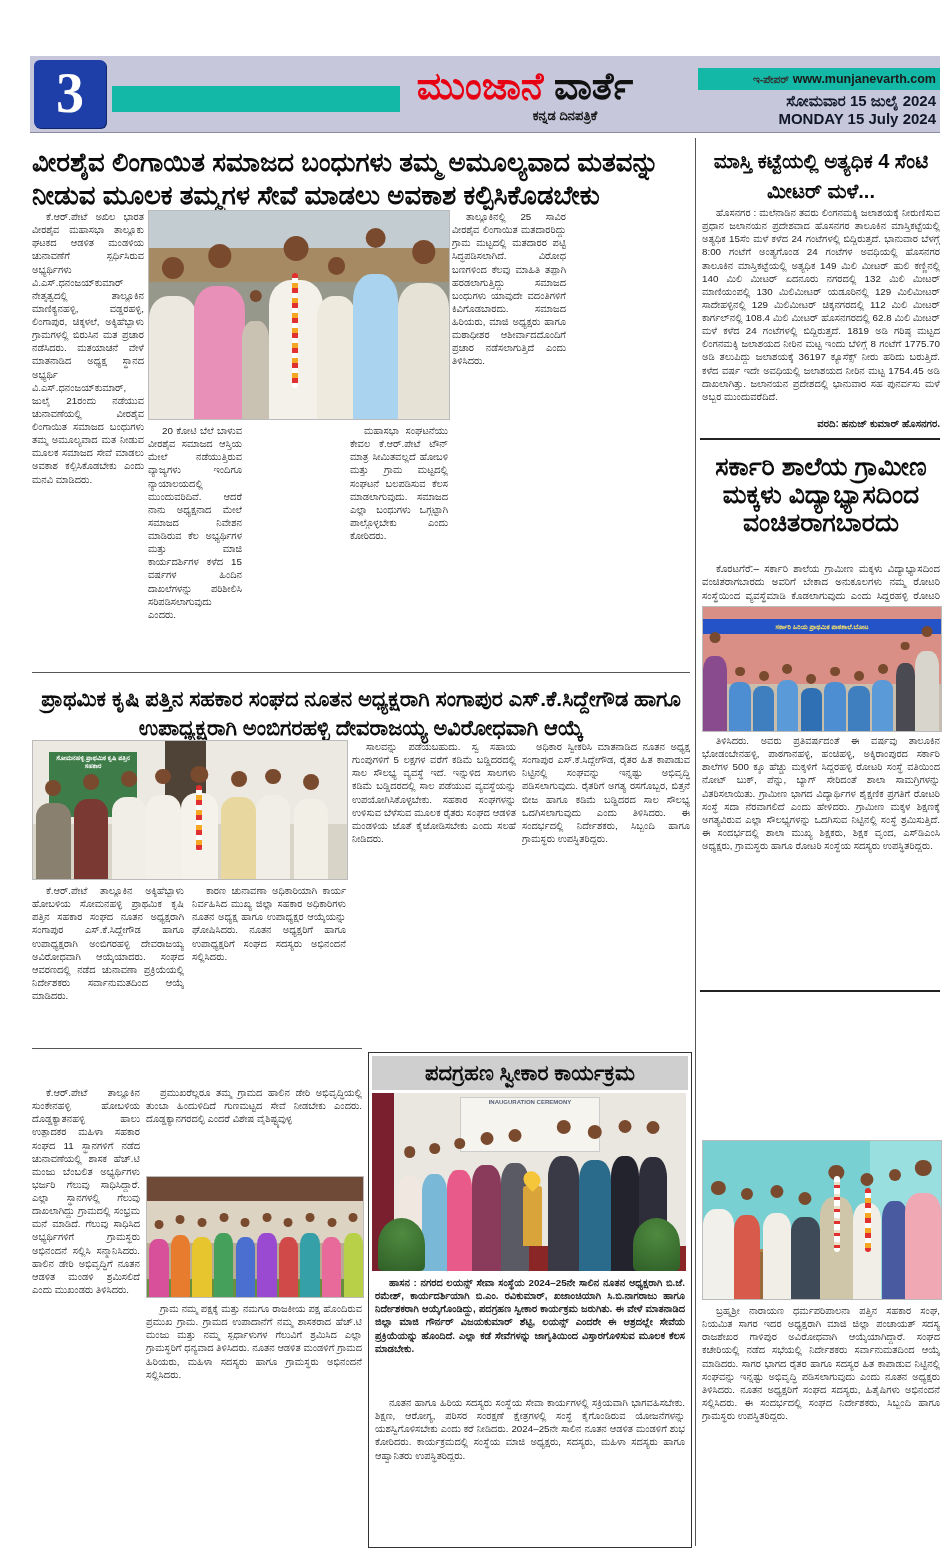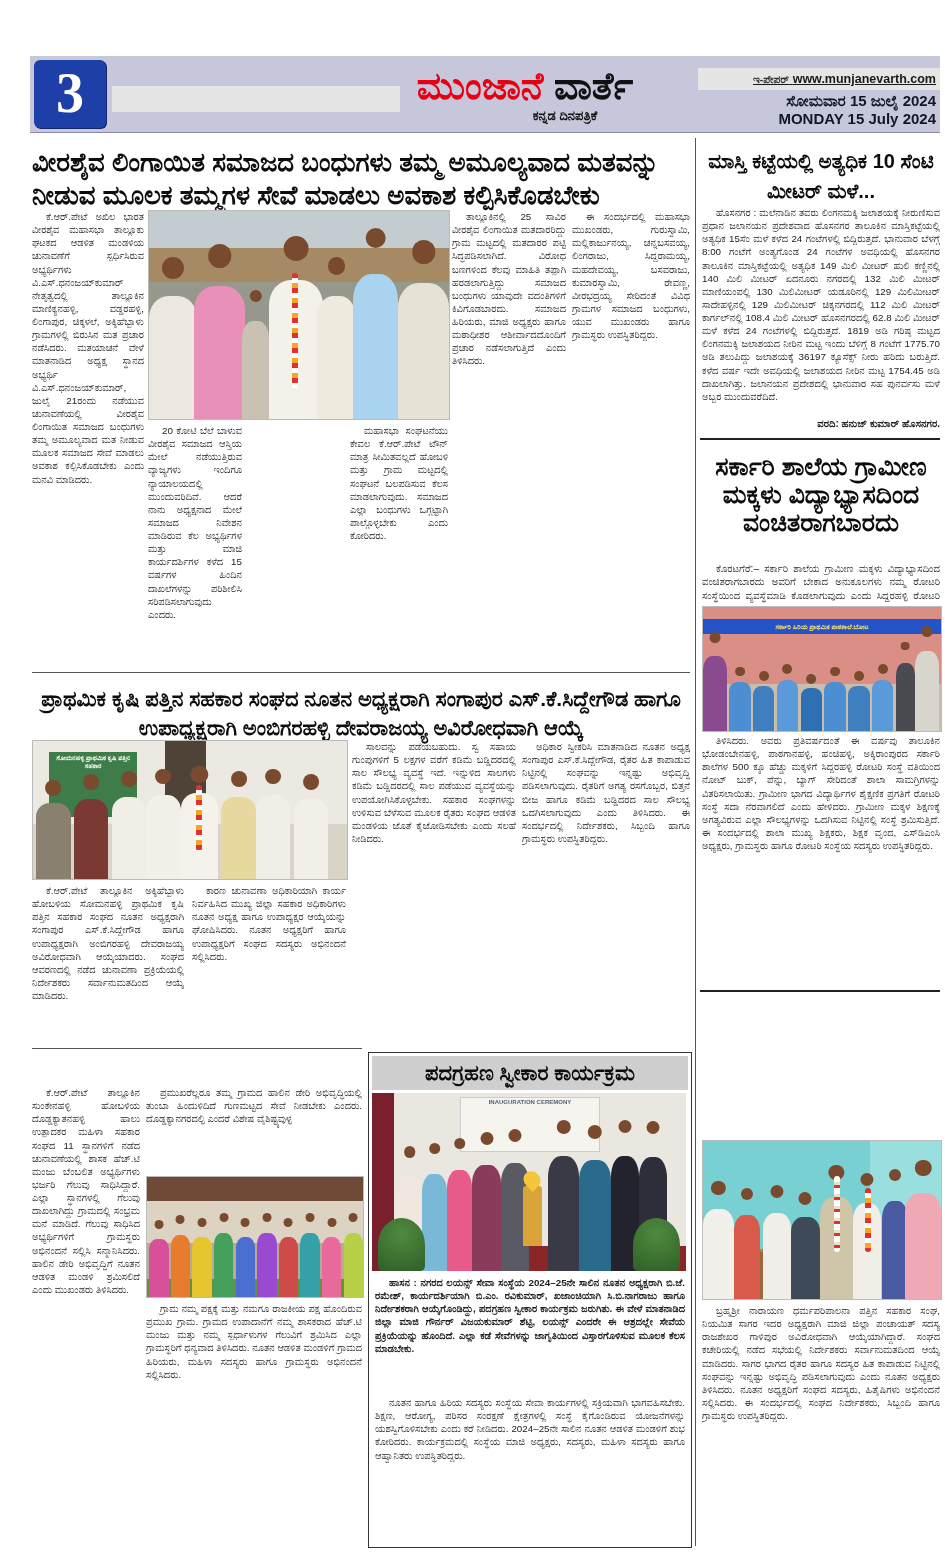--- a/index.html
+++ b/index.html
@@ -4,21 +4,21 @@
 <style>
   html,body{margin:0;padding:0;background:#ffffff;}
   .page{position:relative;width:945px;height:1557px;background:#fff;overflow:hidden;
         font-family:"Liberation Sans","DejaVu Sans",sans-serif;color:#1a1a1a;}
   .abs{position:absolute;}
   
   .band{background:#c7c7dc;border-bottom:1px solid #8a8aa0;}
   .pagenum{background:#1e3ea8;color:#fff;font-family:"Liberation Serif","DejaVu Serif",serif;
            font-weight:bold;font-size:56px;text-align:center;line-height:66px;border-radius:6px;
            box-shadow:1px 1px 0 #10246b;}
-  .whitestrip{background:#e5e5e5;text-decoration:underline;}
+  .whitestrip{background:#14b8a6;}
   .masthead{font-weight:800;font-size:38px;line-height:40px;white-space:nowrap;text-align:center;}
   .masthead .red{color:#e60012;}
   .masthead .blk{color:#111;}
   .mast-sub{font-weight:bold;font-size:13px;text-align:center;color:#111;}
   .epaper{font-size:12.5px;font-weight:bold;text-align:right;line-height:22px;white-space:nowrap;}
   .epaper .lbl{font-size:10.5px;color:#333;}
   .dateline{font-weight:bold;font-size:15px;text-align:right;color:#101826;white-space:nowrap;}
   
   .vr{border-left:1px solid #555;}
   .hrule{border-top:2px solid #222;}
@@ -112,21 +112,20 @@
         <i></i>
         <u style="--c:#e6e2d6;"></u>
       </span>
     <span class="garl" style="left:47.5%;top:30%;height:55%;"></span>
   </div>
 
   <div class="abs bodytxt" style="left:32px;top:210px;width:112px;height:458px;">ಕೆ.ಆರ್.ಪೇಟೆ ಅಖಿಲ ಭಾರತ ವೀರಶೈವ ಮಹಾಸಭಾ ತಾಲ್ಲೂಕು ಘಟಕದ ಆಡಳಿತ ಮಂಡಳಿಯ ಚುನಾವಣೆಗೆ ಸ್ಪರ್ಧಿಸಿರುವ ಅಭ್ಯರ್ಥಿಗಳು ವಿ.ಎಸ್.ಧನಂಜಯ್‌ಕುಮಾರ್ ನೇತೃತ್ವದಲ್ಲಿ ತಾಲ್ಲೂಕಿನ ಮಾಣಿಕ್ಯನಹಳ್ಳಿ, ವಡ್ಡರಹಳ್ಳಿ, ಲಿಂಗಾಪುರ, ಚಿಕ್ಕಳಲೆ, ಅಕ್ಕಿಹೆಬ್ಬಾಳು ಗ್ರಾಮಗಳಲ್ಲಿ ಬಿರುಸಿನ ಮತ ಪ್ರಚಾರ ನಡೆಸಿದರು. ಮತಯಾಚನೆ ವೇಳೆ ಮಾತನಾಡಿದ ಅಧ್ಯಕ್ಷ ಸ್ಥಾನದ ಅಭ್ಯರ್ಥಿ ವಿ.ಎಸ್.ಧನಂಜಯ್‌ಕುಮಾರ್, ಜುಲೈ 21ರಂದು ನಡೆಯುವ ಚುನಾವಣೆಯಲ್ಲಿ ವೀರಶೈವ ಲಿಂಗಾಯಿತ ಸಮಾಜದ ಬಂಧುಗಳು ತಮ್ಮ ಅಮೂಲ್ಯವಾದ ಮತ ನೀಡುವ ಮೂಲಕ ಸಮಾಜದ ಸೇವೆ ಮಾಡಲು ಅವಕಾಶ ಕಲ್ಪಿಸಿಕೊಡಬೇಕು ಎಂದು ಮನವಿ ಮಾಡಿದರು.</div>
   <div class="abs bodytxt" style="left:148px;top:424px;width:94px;height:244px;">20 ಕೋಟಿ ಬೆಲೆ ಬಾಳುವ ವೀರಶೈವ ಸಮಾಜದ ಆಸ್ತಿಯ ಮೇಲೆ ನಡೆಯುತ್ತಿರುವ ವ್ಯಾಜ್ಯಗಳು ಇಂದಿಗೂ ನ್ಯಾಯಾಲಯದಲ್ಲಿ ಮುಂದುವರಿದಿವೆ. ಆದರೆ ನಾನು ಅಧ್ಯಕ್ಷನಾದ ಮೇಲೆ ಸಮಾಜದ ನಿವೇಶನ ಮಾಡಿರುವ ಕೆಲ ಅಭ್ಯರ್ಥಿಗಳ ಮತ್ತು ಮಾಜಿ ಕಾರ್ಯದರ್ಶಿಗಳ ಕಳೆದ 15 ವರ್ಷಗಳ ಹಿಂದಿನ ದಾಖಲೆಗಳನ್ನು ಪರಿಶೀಲಿಸಿ ಸರಿಪಡಿಸಲಾಗುವುದು ಎಂದರು.</div>
   <div class="abs bodytxt" style="left:350px;top:424px;width:98px;height:244px;">ಮಹಾಸಭಾ ಸಂಘಟನೆಯು ಕೇವಲ ಕೆ.ಆರ್.ಪೇಟೆ ಟೌನ್ ಮಾತ್ರ ಸೀಮಿತವಲ್ಲದೆ ಹೋಬಳಿ ಮತ್ತು ಗ್ರಾಮ ಮಟ್ಟದಲ್ಲಿ ಸಂಘಟನೆ ಬಲಪಡಿಸುವ ಕೆಲಸ ಮಾಡಲಾಗುವುದು. ಸಮಾಜದ ಎಲ್ಲಾ ಬಂಧುಗಳು ಒಗ್ಗಟ್ಟಾಗಿ ಪಾಲ್ಗೊಳ್ಳಬೇಕು ಎಂದು ಕೋರಿದರು.</div>
   <div class="abs bodytxt" style="left:452px;top:210px;width:114px;height:458px;">ತಾಲ್ಲೂಕಿನಲ್ಲಿ 25 ಸಾವಿರ ವೀರಶೈವ ಲಿಂಗಾಯಿತ ಮತದಾರರಿದ್ದು ಗ್ರಾಮ ಮಟ್ಟದಲ್ಲಿ ಮತದಾರರ ಪಟ್ಟಿ ಸಿದ್ಧಪಡಿಸಲಾಗಿದೆ. ವಿರೋಧ ಬಣಗಳಿಂದ ಕೆಲವು ಮಾಹಿತಿ ತಪ್ಪಾಗಿ ಹರಡಲಾಗುತ್ತಿದ್ದು ಸಮಾಜದ ಬಂಧುಗಳು ಯಾವುದೇ ವದಂತಿಗಳಿಗೆ ಕಿವಿಗೊಡಬಾರದು. ಸಮಾಜದ ಹಿರಿಯರು, ಮಾಜಿ ಅಧ್ಯಕ್ಷರು ಹಾಗೂ ಮಠಾಧೀಶರ ಆಶೀರ್ವಾದದೊಂದಿಗೆ ಪ್ರಚಾರ ನಡೆಸಲಾಗುತ್ತಿದೆ ಎಂದು ತಿಳಿಸಿದರು.</div>
-  <div class="abs bodytxt" style="left:572px;top:210px;width:118px;height:458px;">ಈ ಸಂದರ್ಭದಲ್ಲಿ ಮಹಾಸಭಾ ಮುಖಂಡರು, ಗುರುಸ್ವಾಮಿ, ಮಲ್ಲಿಕಾರ್ಜುನಯ್ಯ, ಚನ್ನಬಸವಯ್ಯ, ಲಿಂಗರಾಜು, ಸಿದ್ದರಾಮಯ್ಯ, ಮಹದೇವಯ್ಯ, ಬಸವರಾಜು, ಕುಮಾರಸ್ವಾಮಿ, ರೇವಣ್ಣ, ವೀರಭದ್ರಯ್ಯ ಸೇರಿದಂತೆ ವಿವಿಧ ಗ್ರಾಮಗಳ ಸಮಾಜದ ಬಂಧುಗಳು, ಯುವ ಮುಖಂಡರು ಹಾಗೂ ಗ್ರಾಮಸ್ಥರು ಉಪಸ್ಥಿತರಿದ್ದರು.</div>
 
   <div class="abs hrule-thin" style="left:32px;top:672px;width:658px;"></div>
 
   <div class="abs headline h-coop" style="left:32px;top:678px;width:658px;height:60px;">ಪ್ರಾಥಮಿಕ ಕೃಷಿ ಪತ್ತಿನ ಸಹಕಾರ ಸಂಘದ ನೂತನ ಅಧ್ಯಕ್ಷರಾಗಿ ಸಂಗಾಪುರ ಎಸ್.ಕೆ.ಸಿದ್ದೇಗೌಡ ಹಾಗೂ ಉಪಾಧ್ಯಕ್ಷರಾಗಿ ಅಂಬಿಗರಹಳ್ಳಿ ದೇವರಾಜಯ್ಯ ಅವಿರೋಧವಾಗಿ ಆಯ್ಕೆ</div>
 
   <div class="photo" style="left:32px;top:740px;width:314px;height:138px;background:linear-gradient(#ece9e2 0 60%,#d9d4c8 60% 100%);">
     <span class="abs" style="left:42%;top:0;width:13%;height:55%;background:#4f4237;"></span>
     <span class="ph-sign" style="left:5%;top:8%;width:27%;height:44%;">ಸೋಮನಹಳ್ಳಿ ಪ್ರಾಥಮಿಕ ಕೃಷಿ ಪತ್ತಿನ ಸಹಕಾರ</span>
     <span class="pp" style="left:1%;width:11%;height:72%;">
         <i></i>
@@ -261,21 +260,21 @@
         </span>
       <span class="torch" style="left:48%;bottom:14%;width:6%;height:34%;"></span>
       <span class="flame" style="left:48.5%;bottom:46%;width:5%;height:10%;"></span>
       <span class="plant" style="left:2%;width:15%;height:30%;"></span>
       <span class="plant" style="right:2%;width:15%;height:30%;"></span>
     </div>
     <div class="bodytxt" style="position:relative;margin:8px 6px 0 6px;font-weight:bold;height:116px;">ಹಾಸನ : ನಗರದ ಲಯನ್ಸ್ ಸೇವಾ ಸಂಸ್ಥೆಯ 2024–25ನೇ ಸಾಲಿನ ನೂತನ ಅಧ್ಯಕ್ಷರಾಗಿ ಬಿ.ಜೆ. ರಮೇಶ್, ಕಾರ್ಯದರ್ಶಿಯಾಗಿ ಬಿ.ಎಂ. ರವಿಕುಮಾರ್, ಖಜಾಂಚಿಯಾಗಿ ಸಿ.ಬಿ.ನಾಗರಾಜು ಹಾಗೂ ನಿರ್ದೇಶಕರಾಗಿ ಆಯ್ಕೆಗೊಂಡಿದ್ದು, ಪದಗ್ರಹಣ ಸ್ವೀಕಾರ ಕಾರ್ಯಕ್ರಮ ಜರುಗಿತು. ಈ ವೇಳೆ ಮಾತನಾಡಿದ ಜಿಲ್ಲಾ ಮಾಜಿ ಗೌರ್ನರ್ ವಿಜಯಕುಮಾರ್ ಶೆಟ್ಟಿ, ಲಯನ್ಸ್ ಎಂದರೇ ಈ ಆಶ್ರದಲ್ಲೇ ಸೇವೆಯ ಪ್ರಕ್ರಿಯೆಯನ್ನು ಹೊಂದಿದೆ. ಎಲ್ಲಾ ಕಡೆ ಸೇವೆಗಳನ್ನು ಜಾಗೃತಿಯಿಂದ ವಿಸ್ತಾರಗೊಳಿಸುವ ಮೂಲಕ ಕೆಲಸ ಮಾಡಬೇಕು.</div>
     <div class="bodytxt" style="position:relative;margin:4px 6px 0 6px;height:148px;">ನೂತನ ಹಾಗೂ ಹಿರಿಯ ಸದಸ್ಯರು ಸಂಸ್ಥೆಯ ಸೇವಾ ಕಾರ್ಯಗಳಲ್ಲಿ ಸಕ್ರಿಯವಾಗಿ ಭಾಗವಹಿಸಬೇಕು. ಶಿಕ್ಷಣ, ಆರೋಗ್ಯ, ಪರಿಸರ ಸಂರಕ್ಷಣೆ ಕ್ಷೇತ್ರಗಳಲ್ಲಿ ಸಂಸ್ಥೆ ಕೈಗೊಂಡಿರುವ ಯೋಜನೆಗಳನ್ನು ಯಶಸ್ವಿಗೊಳಿಸಬೇಕು ಎಂದು ಕರೆ ನೀಡಿದರು. 2024–25ನೇ ಸಾಲಿನ ನೂತನ ಆಡಳಿತ ಮಂಡಳಿಗೆ ಶುಭ ಕೋರಿದರು. ಕಾರ್ಯಕ್ರಮದಲ್ಲಿ ಸಂಸ್ಥೆಯ ಮಾಜಿ ಅಧ್ಯಕ್ಷರು, ಸದಸ್ಯರು, ಮಹಿಳಾ ಸದಸ್ಯರು ಹಾಗೂ ಆಹ್ವಾನಿತರು ಉಪಸ್ಥಿತರಿದ್ದರು.</div>
   </div>
 
-  <div class="abs headline h-rain" style="left:702px;top:140px;width:238px;height:62px;">ಮಾಸ್ತಿ ಕಟ್ಟೆಯಲ್ಲಿ ಅತ್ಯಧಿಕ 10 ಸೆಂಟಿ ಮೀಟರ್ ಮಳೆ...</div>
+  <div class="abs headline h-rain" style="left:702px;top:140px;width:238px;height:62px;">ಮಾಸ್ತಿ ಕಟ್ಟೆಯಲ್ಲಿ ಅತ್ಯಧಿಕ 4 ಸೆಂಟಿ ಮೀಟರ್ ಮಳೆ...</div>
   <div class="abs bodytxt" style="left:702px;top:206px;width:238px;height:212px;">ಹೊಸನಗರ : ಮಲೆನಾಡಿನ ತವರು ಲಿಂಗನಮಕ್ಕಿ ಜಲಾಶಯಕ್ಕೆ ನೀರುಣಿಸುವ ಪ್ರಧಾನ ಜಲಾನಯನ ಪ್ರದೇಶವಾದ ಹೊಸನಗರ ತಾಲೂಕಿನ ಮಾಸ್ತಿಕಟ್ಟೆಯಲ್ಲಿ ಅತ್ಯಧಿಕ 15ಸೆಂ ಮಳೆ ಕಳೆದ 24 ಗಂಟೆಗಳಲ್ಲಿ ಬಿದ್ದಿರುತ್ತದೆ. ಭಾನುವಾರ ಬೆಳಗ್ಗೆ 8:00 ಗಂಟೆಗೆ ಅಂತ್ಯಗೊಂಡ 24 ಗಂಟೆಗಳ ಅವಧಿಯಲ್ಲಿ ಹೊಸನಗರ ತಾಲೂಕಿನ ಮಾಸ್ತಿಕಟ್ಟೆಯಲ್ಲಿ ಅತ್ಯಧಿಕ 149 ಮಿಲಿ ಮೀಟರ್ ಹುಲಿ ಕಣ್ಣಿನಲ್ಲಿ 140 ಮಿಲಿ ಮೀಟರ್ ಏದನೂರು ನಗರದಲ್ಲಿ 132 ಮಿಲಿ ಮೀಟರ್ ಮಾಣಿಯಂಪಲ್ಲಿ 130 ಮಿಲಿಮೀಟರ್ ಯಡೂರಿನಲ್ಲಿ 129 ಮಿಲಿಮೀಟರ್ ಸಾದೇಹಳ್ಳಿನಲ್ಲಿ 129 ಮಿಲಿಮೀಟರ್ ಚಿಕ್ಕನಗರದಲ್ಲಿ 112 ಮಿಲಿ ಮೀಟರ್ ಕಾರ್ಗಲ್‌ನಲ್ಲಿ 108.4 ಮಿಲಿ ಮೀಟರ್ ಹೊಸನಗರದಲ್ಲಿ 62.8 ಮಿಲಿ ಮೀಟರ್ ಮಳೆ ಕಳೆದ 24 ಗಂಟೆಗಳಲ್ಲಿ ಬಿದ್ದಿರುತ್ತದೆ. 1819 ಅಡಿ ಗರಿಷ್ಠ ಮಟ್ಟದ ಲಿಂಗನಮಕ್ಕಿ ಜಲಾಶಯದ ನೀರಿನ ಮಟ್ಟ ಇಂದು ಬೆಳಿಗ್ಗೆ 8 ಗಂಟೆಗೆ 1775.70 ಅಡಿ ತಲುಪಿದ್ದು ಜಲಾಶಯಕ್ಕೆ 36197 ಕ್ಯೂಸೆಕ್ಸ್ ನೀರು ಹರಿದು ಬರುತ್ತಿದೆ. ಕಳೆದ ವರ್ಷ ಇದೇ ಅವಧಿಯಲ್ಲಿ ಜಲಾಶಯದ ನೀರಿನ ಮಟ್ಟ 1754.45 ಅಡಿ ದಾಖಲಾಗಿತ್ತು. ಜಲಾನಯನ ಪ್ರದೇಶದಲ್ಲಿ ಭಾನುವಾರ ಸಹ ಪುನರ್ವಸು ಮಳೆ ಅಬ್ಬರ ಮುಂದುವರೆದಿದೆ.</div>
   <div class="abs byline" style="left:702px;top:418px;width:238px;">ವರದಿ: ಹನುಜ್ ಕುಮಾರ್ ಹೊಸನಗರ.</div>
   <div class="abs hrule" style="left:700px;top:438px;width:240px;"></div>
 
   <div class="abs headline h-school" style="left:702px;top:446px;width:238px;height:114px;">ಸರ್ಕಾರಿ ಶಾಲೆಯ ಗ್ರಾಮೀಣ ಮಕ್ಕಳು ವಿದ್ಯಾಭ್ಯಾಸದಿಂದ ವಂಚಿತರಾಗಬಾರದು</div>
   <div class="abs bodytxt lead" style="left:702px;top:562px;width:238px;height:42px;">ಕೊರಟಗೆರೆ:– ಸರ್ಕಾರಿ ಶಾಲೆಯ ಗ್ರಾಮೀಣ ಮಕ್ಕಳು ವಿದ್ಯಾಭ್ಯಾಸದಿಂದ ವಂಚಿತರಾಗಬಾರದು ಅವರಿಗೆ ಬೇಕಾದ ಅನುಕೂಲಗಳು ನಮ್ಮ ರೋಟರಿ ಸಂಸ್ಥೆಯಿಂದ ವ್ಯವಸ್ಥೆಮಾಡಿ ಕೊಡಲಾಗುವುದು ಎಂದು ಸಿದ್ದರಹಳ್ಳಿ ರೋಟರಿ ಸಂಸ್ಥೆಯ ರಾಮು</div>
   <div class="photo" style="left:702px;top:606px;width:238px;height:124px;background:linear-gradient(#d98f85 0 62%,#c8beab 62% 100%);">
     <span class="ph-banner" style="top:10%;height:15px;">ಸರ್ಕಾರಿ ಹಿರಿಯ ಪ್ರಾಥಮಿಕ ಪಾಠಶಾಲೆ.ಬೋಟ</span>
     <span class="pp" style="left:0%;width:10%;height:80%;">
         <i></i>

